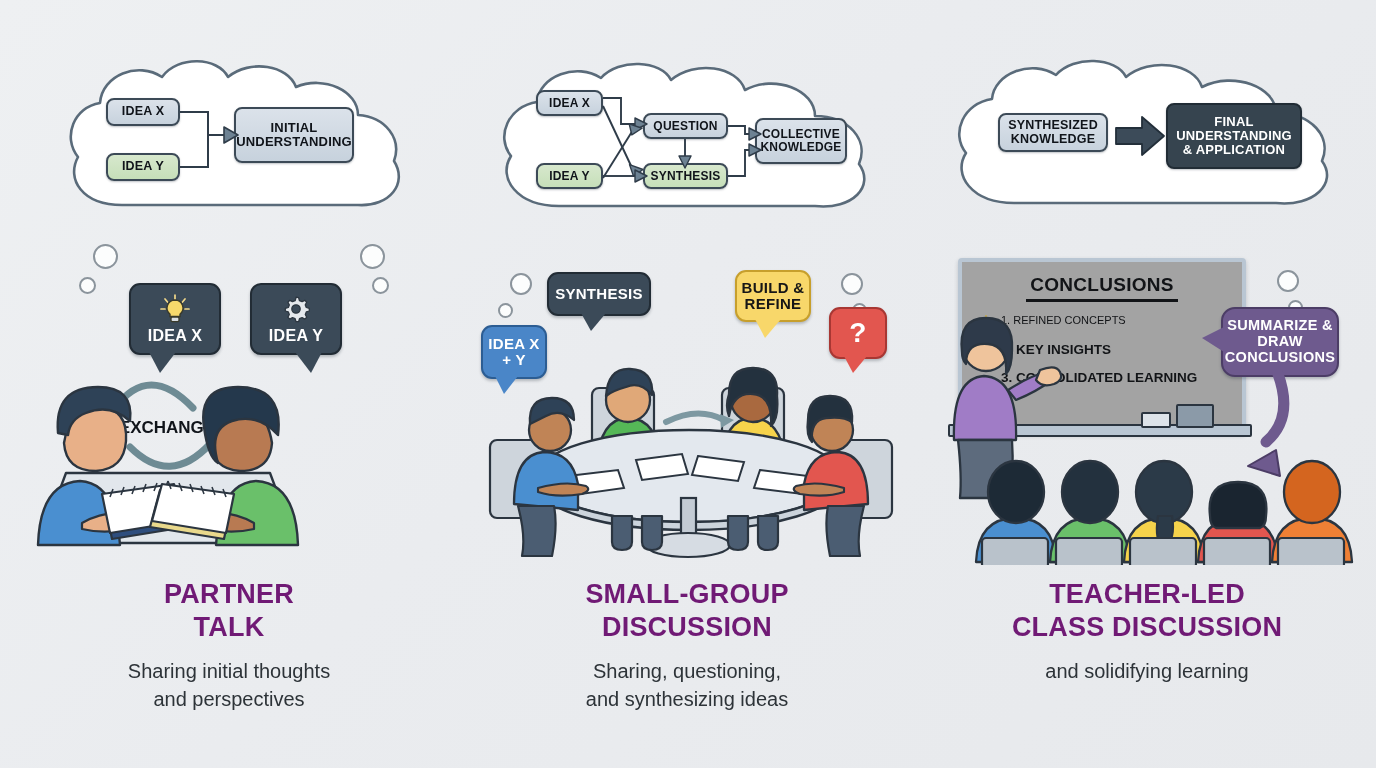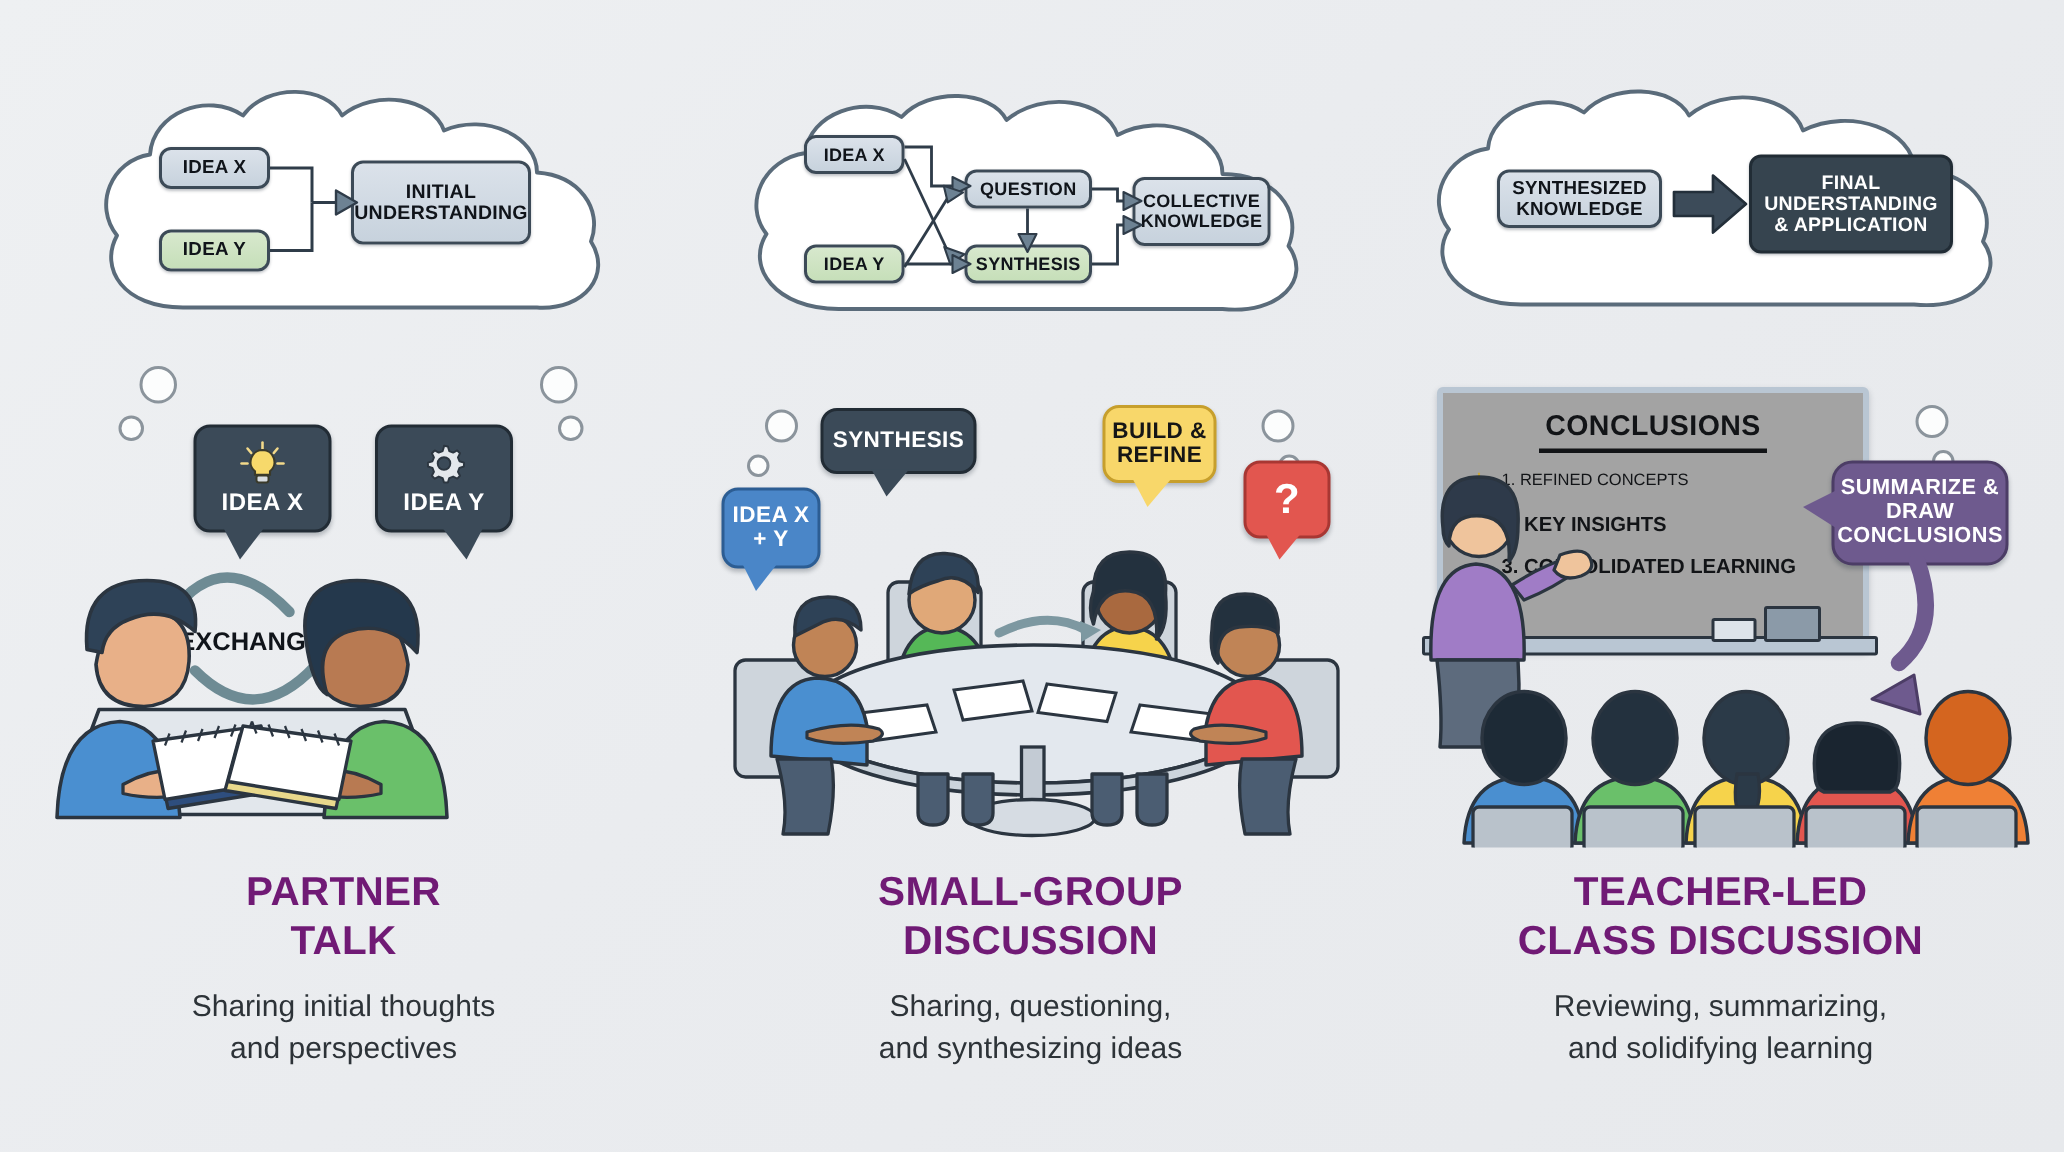--- a/index.html
+++ b/index.html
@@ -463,19 +463,18 @@
           </g>
       </g>
     </svg>
 
     <div class="caption" style="top:578px;">
       <div class="cap-title">
         <div>TEACHER-LED</div>
         <div>CLASS DISCUSSION</div>
       </div>
       <div class="cap-sub">
-        <div>Reviewing, summarizing,</div>
         <div>and solidifying learning</div>
       </div>
     </div>
   </div>
 
 </div>
 
 </body></html>

